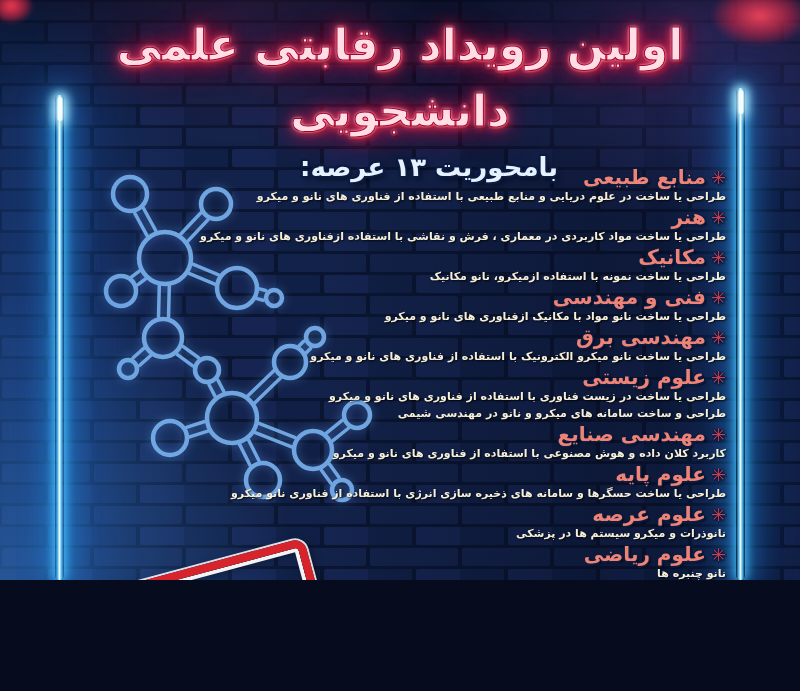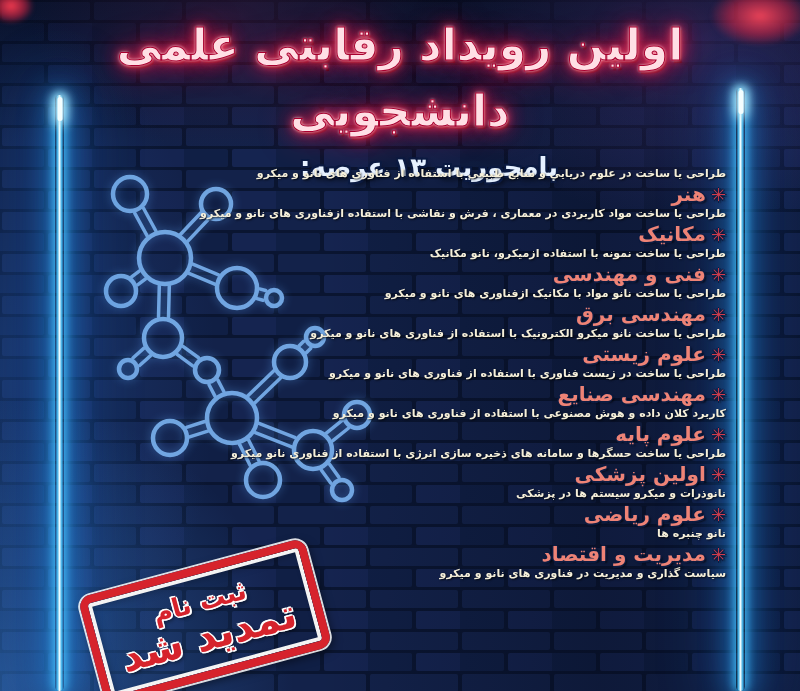--- a/index.html
+++ b/index.html
@@ -1,17 +1,17 @@
 <!DOCTYPE html>
 <html lang="fa"><head>
 <meta charset="utf-8">
 <style>
   html,body{margin:0;padding:0;background:#060b1e;}
   .poster{
-    position:relative;width:800px;height:691px;overflow:hidden;
+    position:relative;width:800px;height:580px;overflow:hidden;
     background:#0d1a3b;
     font-family:"DejaVu Sans","Liberation Sans",sans-serif;
   }
   .bricks{position:absolute;inset:0;}
   .lighting{
     position:absolute;inset:0;pointer-events:none;
     background:
       radial-gradient(420px 420px at 0% 100%, rgba(64,145,235,.45), rgba(64,145,235,0) 70%),
       radial-gradient(300px 520px at 0% 55%, rgba(45,110,205,.28), rgba(45,110,205,0) 72%),
       radial-gradient(380px 260px at 88% 6%, rgba(104,70,160,.30), rgba(104,70,160,0) 70%),
@@ -154,20 +154,23 @@
   <div class="corner-glow corner-right"></div>
 
   <div class="title">
     <div class="t1">اولین رویداد رقابتی علمی دانشجویی</div>
   </div>
 
   <div class="subtitle">بامحوریت ۱۳ عرصه:</div>
 
   <div class="category-list" id="category-list">
     <div class="cat">
+      <div class="cat-h">
+        <span class="star">✳</span><span class="cat-title">منابع طبیعی</span>
+      </div>
       <div class="cat-desc">طراحی یا ساخت در علوم دریایی و منابع طبیعی با استفاده از فناوری های نانو و میکرو</div>
     </div>
 
     <div class="cat">
       <div class="cat-h">
         <span class="star">✳</span><span class="cat-title">هنر</span>
       </div>
       <div class="cat-desc">طراحی یا ساخت مواد کاربردی در معماری ، فرش و نقاشی با استفاده ازفناوری های نانو و میکرو</div>
     </div>
 
@@ -193,20 +196,21 @@
     </div>
 
     <div class="cat">
       <div class="cat-h">
         <span class="star">✳</span><span class="cat-title">علوم زیستی</span>
       </div>
       <div class="cat-desc">طراحی یا ساخت در زیست فناوری با استفاده از فناوری های نانو و میکرو</div>
     </div>
 
     <div class="cat">
+      <div class="cat-desc">طراحی و ساخت سامانه های میکرو و نانو در مهندسی شیمی</div>
     </div>
 
     <div class="cat">
       <div class="cat-h">
         <span class="star">✳</span><span class="cat-title">مهندسی صنایع</span>
       </div>
       <div class="cat-desc">کاربرد کلان داده و هوش مصنوعی با استفاده از فناوری های نانو و میکرو</div>
     </div>
 
     <div class="cat">
@@ -214,21 +218,21 @@
 
     <div class="cat">
       <div class="cat-h">
         <span class="star">✳</span><span class="cat-title">علوم پایه</span>
       </div>
       <div class="cat-desc">طراحی یا ساخت حسگرها و سامانه های ذخیره سازی انرژی با استفاده از فناوری نانو میکرو</div>
     </div>
 
     <div class="cat">
       <div class="cat-h">
-        <span class="star">✳</span><span class="cat-title">اولین پزشکی</span>
+        <span class="star">✳</span><span class="cat-title">علوم عرصه</span>
       </div>
       <div class="cat-desc">نانوذرات و میکرو سیستم ها در پزشکی</div>
     </div>
 
     <div class="cat">
       <div class="cat-h">
         <span class="star">✳</span><span class="cat-title">علوم ریاضی</span>
       </div>
       <div class="cat-desc">نانو چنبره ها</div>
     </div>

